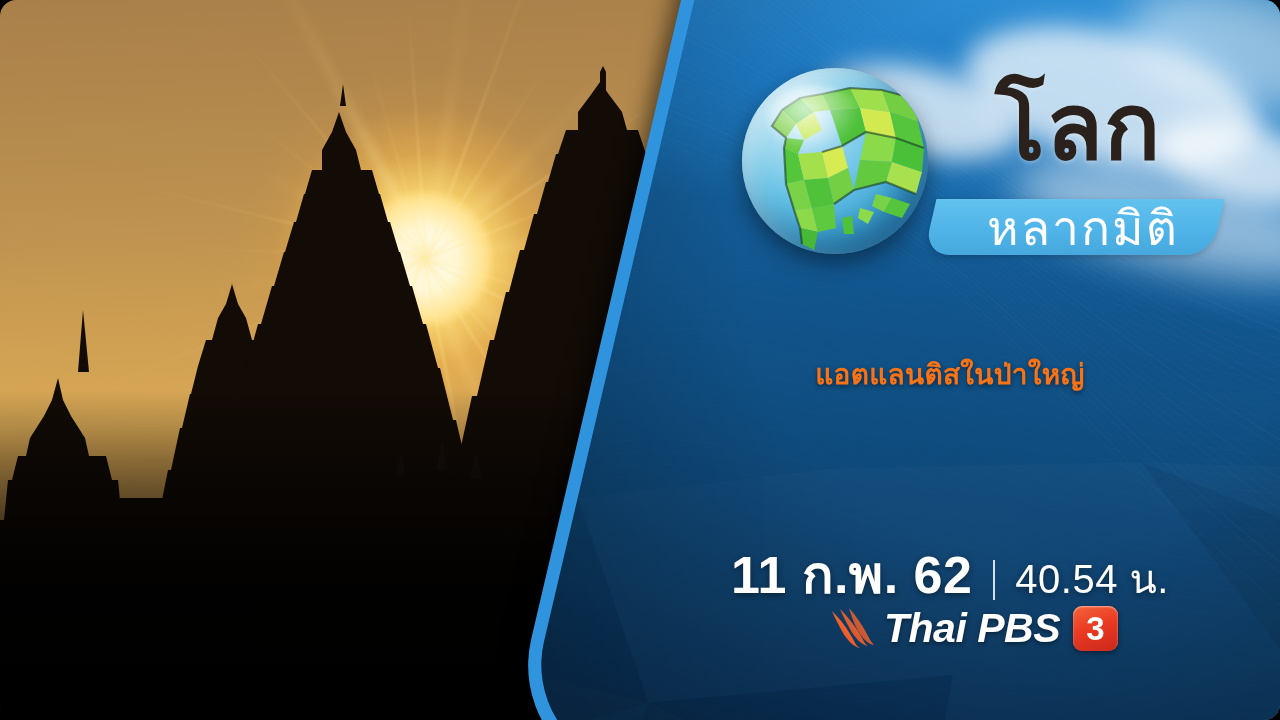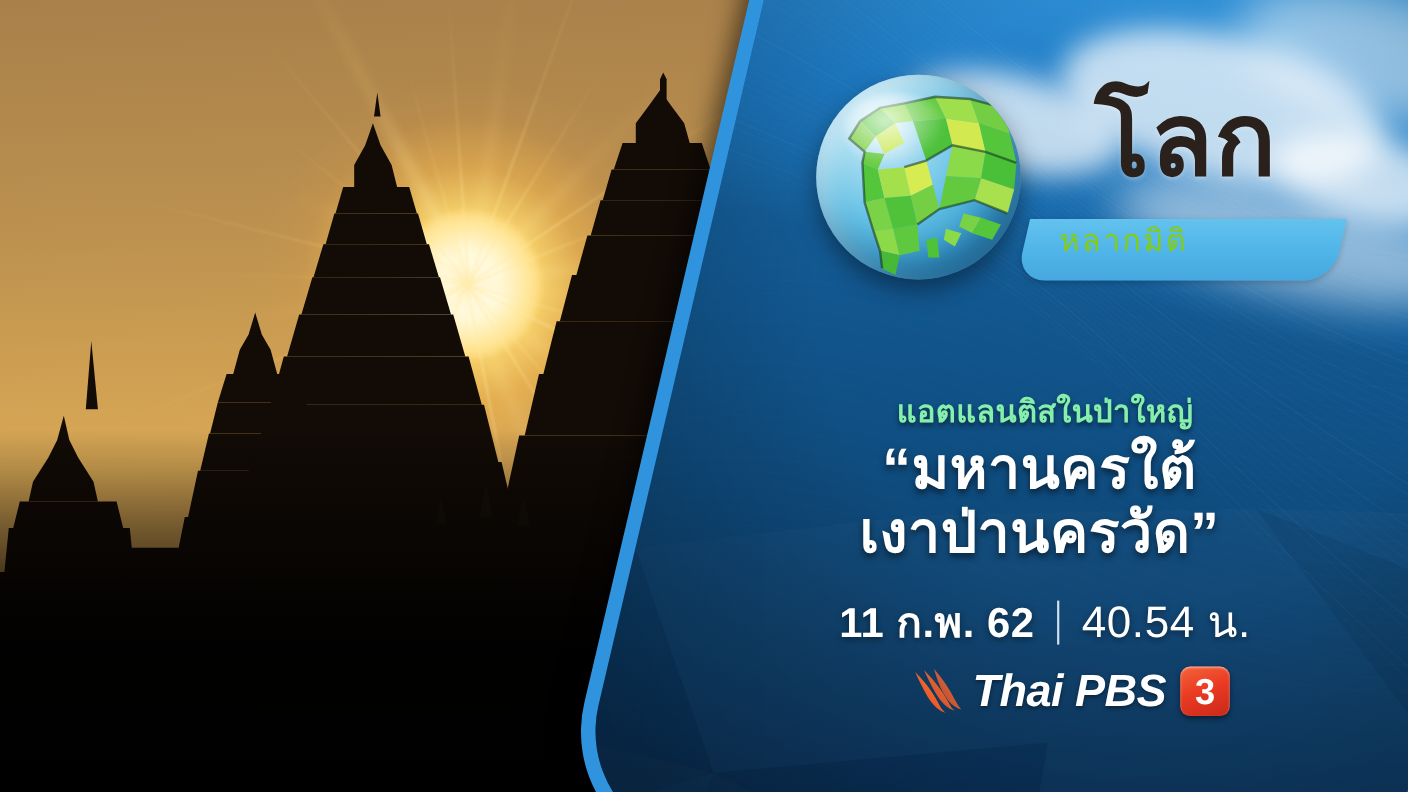--- a/index.html
+++ b/index.html
@@ -1,19 +1,19 @@
 <!DOCTYPE html>
 <html><head>
 <meta charset="utf-8">
 <style>
   html,body{margin:0;padding:0;background:#000;}
   *{box-sizing:border-box;}
   #stage{
     position:relative;width:1280px;height:720px;overflow:hidden;
-    background:#000;font-family:"Liberation Sans",sans-serif;
+    background:#000;font-family:"Liberation Sans",sans-serif;border-radius:16px;
   }
 
   
   .photo{position:absolute;inset:0;overflow:hidden;}
   .sky{
     position:absolute;inset:0;
     background:
       radial-gradient(circle 230px at 425px 258px,
         rgba(255,255,255,.98) 0%,
         rgba(255,246,205,.95) 14%,
@@ -117,45 +117,45 @@
   }
   .logo-sub-bar{
     position:absolute;left:930px;top:199px;width:288px;height:56px;
     background:linear-gradient(180deg,#63c2ee 0%,#4fb4e8 55%,#46a8de 100%);
     border-radius:0 0 26px 26px;
     transform:skewX(-13deg);
     box-shadow:0 2px 6px rgba(0,0,0,.22);
   }
   .logo-sub{
     position:absolute;left:963px;top:204px;width:240px;
-    font-size:28px;line-height:1.05;color:#84cc16;font-weight:300;
-    letter-spacing:2px;text-align:left;white-space:nowrap;
+    font-size:48px;line-height:1.05;color:#ffffff;font-weight:300;
+    letter-spacing:2px;text-align:center;white-space:nowrap;
   }
 
   
   .epi-sub{
     position:absolute;left:640px;top:352px;width:620px;
-    text-align:center;color:#86efac;font-size:28px;font-weight:700;
+    text-align:center;color:#f97316;font-size:28px;font-weight:700;
     letter-spacing:.3px;
     text-shadow:0 2px 5px rgba(0,0,0,.5);
   }
   .epi-title{
     position:absolute;left:630px;top:398px;width:630px;
     text-align:center;color:#ffffff;font-size:52px;font-weight:700;
     line-height:1.12;letter-spacing:.5px;
     text-shadow:0 3px 7px rgba(0,0,0,.55);
   }
   .epi-title .l2{display:block;}
 
   
   .daterow{
     position:absolute;left:640px;top:533px;width:620px;
     text-align:center;color:#ffffff;white-space:nowrap;
   }
-  .daterow .d{font-size:38px;font-weight:700;letter-spacing:.5px;
+  .daterow .d{font-size:52px;font-weight:700;letter-spacing:.5px;
     text-shadow:0 2px 6px rgba(0,0,0,.45);}
   .daterow .sep{
     display:inline-block;width:2px;height:40px;background:#e8f2fb;
     margin:0 16px;vertical-align:-7px;opacity:.9;}
   .daterow .t{font-size:40px;font-weight:300;letter-spacing:.5px;
     text-shadow:0 2px 6px rgba(0,0,0,.45);}
 
   
   .pbs{position:absolute;left:830px;top:600px;height:56px;display:flex;align-items:center;}
   .pbs .bird{position:relative;width:44px;height:42px;margin-right:10px;}
@@ -436,24 +436,20 @@
         </g>
       </svg>
       <div class="globe-gloss"></div>
     </div>
 
     <div class="logo-sub-bar"></div>
     <div class="logo-main">โลก</div>
     <div class="logo-sub">หลากมิติ</div>
 
     <div class="epi-sub">แอตแลนติสในป่าใหญ่</div>
-    <div class="epi-title">
-      <span class="l1">“มหานครใต้</span>
-      <span class="l2">เงาป่านครวัด”</span>
-    </div>
 
     <div class="daterow">
       <span class="d">11 ก.พ. 62</span>
       <span class="sep"></span>
       <span class="t">40.54 น.</span>
     </div>
 
     <div class="pbs">
       <span class="bird">
         <svg viewBox="0 0 44 42">

